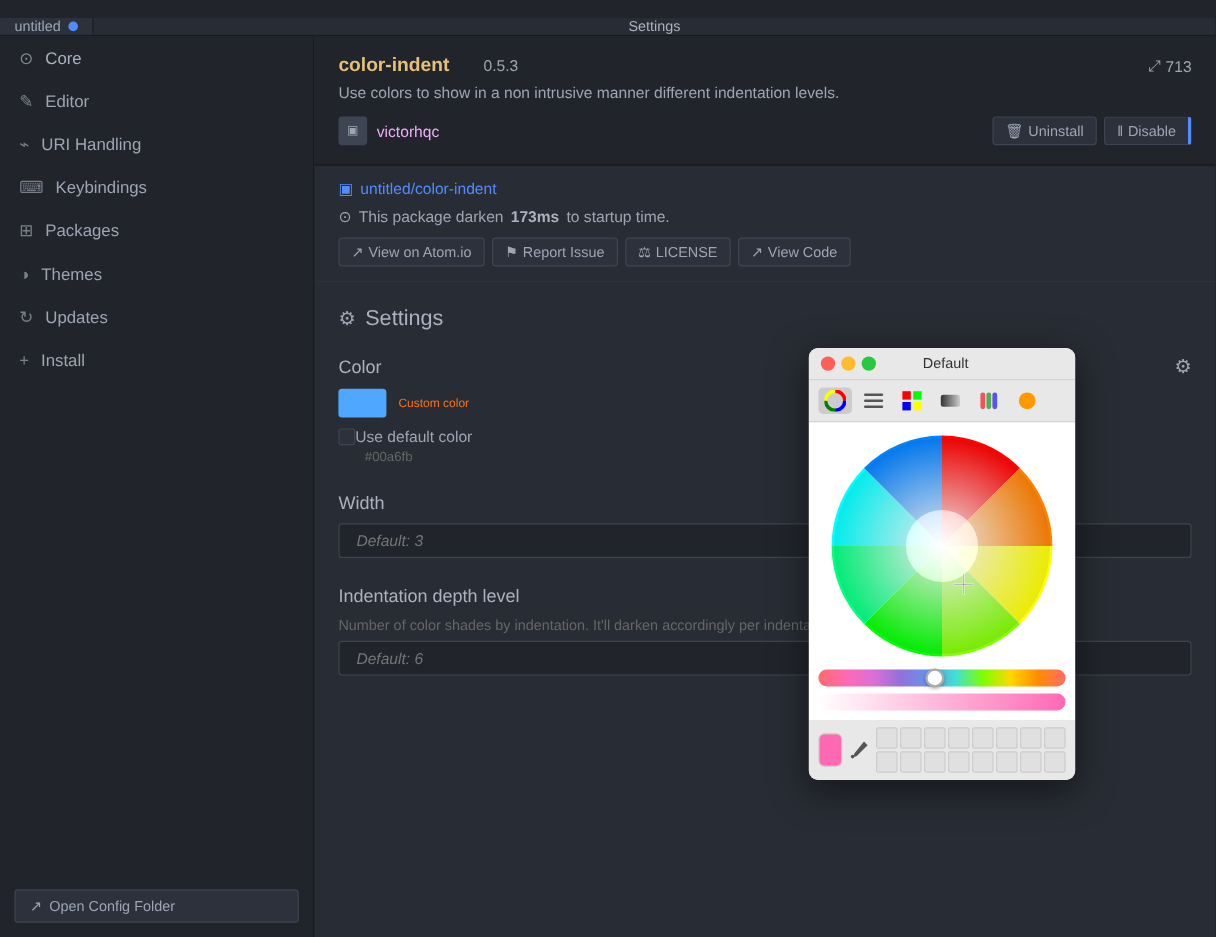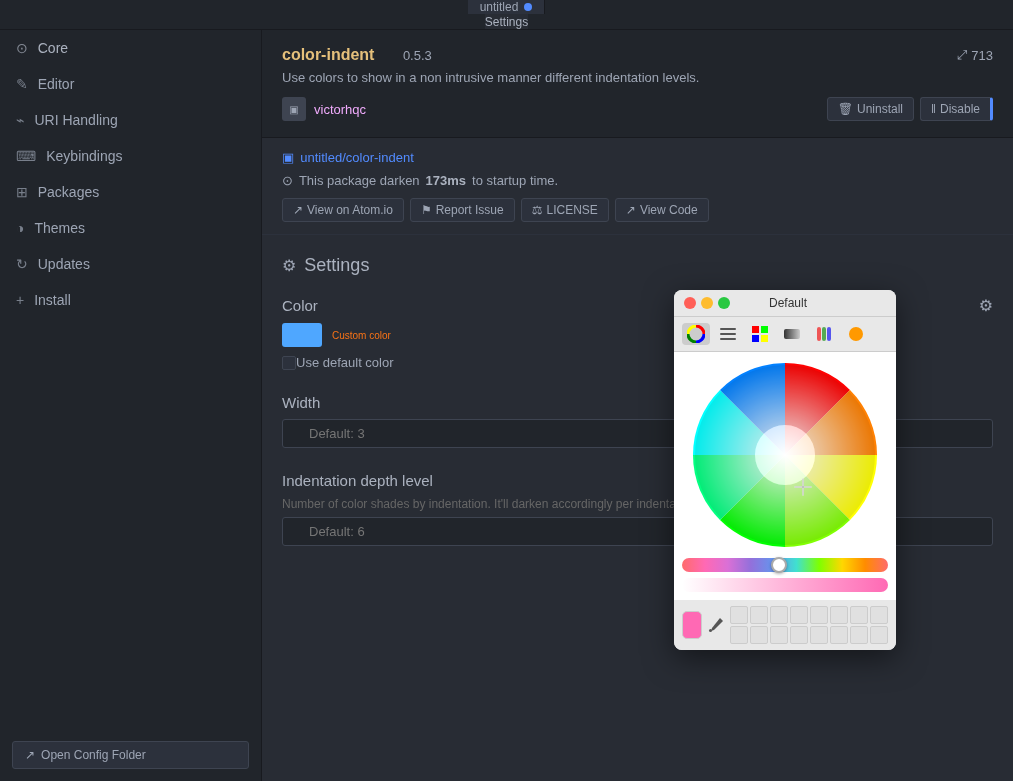--- a/index.html
+++ b/index.html
@@ -13,22 +13,21 @@
       display: flex;
       flex-direction: column;
     }
 
     
     .tab-bar {
       display: flex;
       background: #21252b;
       border-bottom: 1px solid #181a1f;
       height: 30px;
-      align-items: center;
-      flex-direction: column;
+      align-items: flex-end;
     }
     .tab {
       display: flex;
       align-items: center;
       padding: 0 12px;
       font-size: 12px;
       color: #9da5b4;
       background: #2c313c;
       border-right: 1px solid #181a1f;
       gap: 6px;
@@ -297,23 +296,24 @@
       font-size: 11px;
       color: #666;
       margin-left: 22px;
     }
 
     .setting-input {
       background: #21252b;
       border: 1px solid #3e4451;
       border-radius: 3px;
       color: #f9a8d4;
-      padding: 6px 26px;
+      padding: 6px 14px;
       font-size: 13px;
       width: 100%;
+      font-style: italic;
     }
     .setting-sublabel {
       font-size: 12px;
       color: #666;
       margin-bottom: 6px;
     }
     .adjust-icon {
       font-size: 16px;
       color: #9da5b4;
       cursor: pointer;
@@ -563,20 +563,21 @@
           <span class="adjust-icon">⚙</span>
         </div>
         <div class="color-row">
           <div class="color-swatch"></div>
           <span class="color-custom-label">Custom color</span>
         </div>
         <div class="default-color-row">
           <div class="checkbox"></div>
           <span class="default-color-text">Use default color</span>
         </div>
+        <div class="hex-value">#00a6fb</div>
       </div>
 
       <div class="setting-group">
         <div class="setting-label">
           <span>Width</span>
         </div>
         <input class="setting-input" type="text" placeholder="Default: 3" style="">
       </div>
 
       <div class="setting-group">

